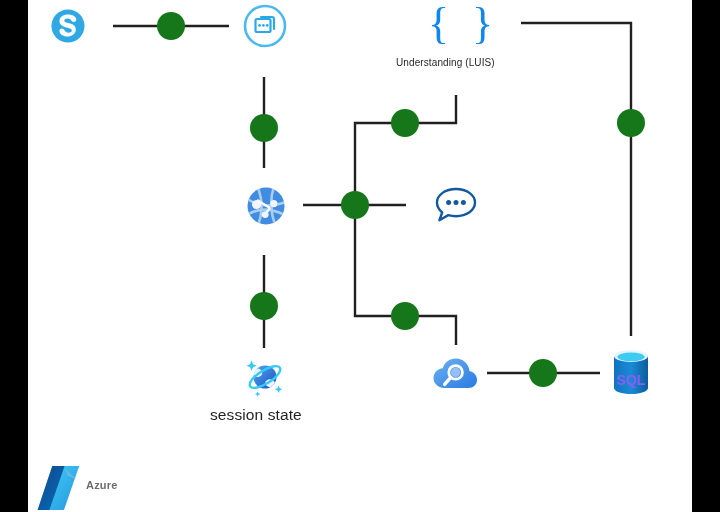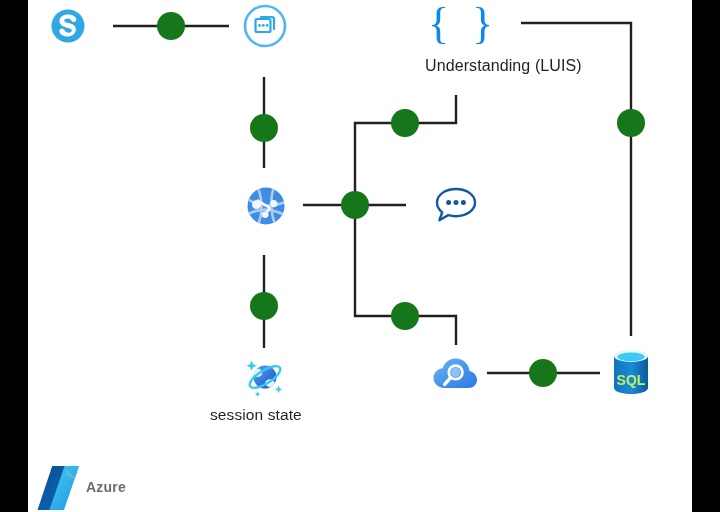--- a/index.html
+++ b/index.html
@@ -41,25 +41,24 @@
   .icon-wrap {
     position: absolute;
   }
   .label {
     position: absolute;
     color: #231f20;
     font-family: "Liberation Sans", sans-serif;
     white-space: nowrap;
   }
   .label-luis {
-    font-size: 16px;
+    font-size: 10px;
     left: 396px;
     top: 57px;
     letter-spacing: 0.1px;
-    margin-left: 29px;
   }
   .label-session {
     font-size: 15.5px;
     left: 210px;
     top: 406px;
     letter-spacing: 0.1px;
   }
   .brace {
     position: absolute;
     color: #0f87ef;
@@ -68,33 +67,33 @@
     line-height: 44px;
     font-weight: 400;
     left: 428px;
     top: 2px;
     letter-spacing: 6px;
   }
   .azure-word {
     position: absolute;
     left: 86px;
     top: 479px;
-    font-size: 14px;
+    font-size: 11px;
     font-weight: bold;
     color: #6d6d6d;
     font-family: "Liberation Sans", sans-serif;
     letter-spacing: 0.2px;
   }
   .sql-text {
     position: absolute;
     left: 0;
     top: 0;
     width: 100%;
     text-align: center;
-    color: #bef264;
+    color: #8b5cf6;
     font-family: "Liberation Sans", sans-serif;
     font-weight: bold;
     font-size: 14px;
     pointer-events: none;
   }
 </style>
 </head>
 <body>
 
 <div id="stage">

